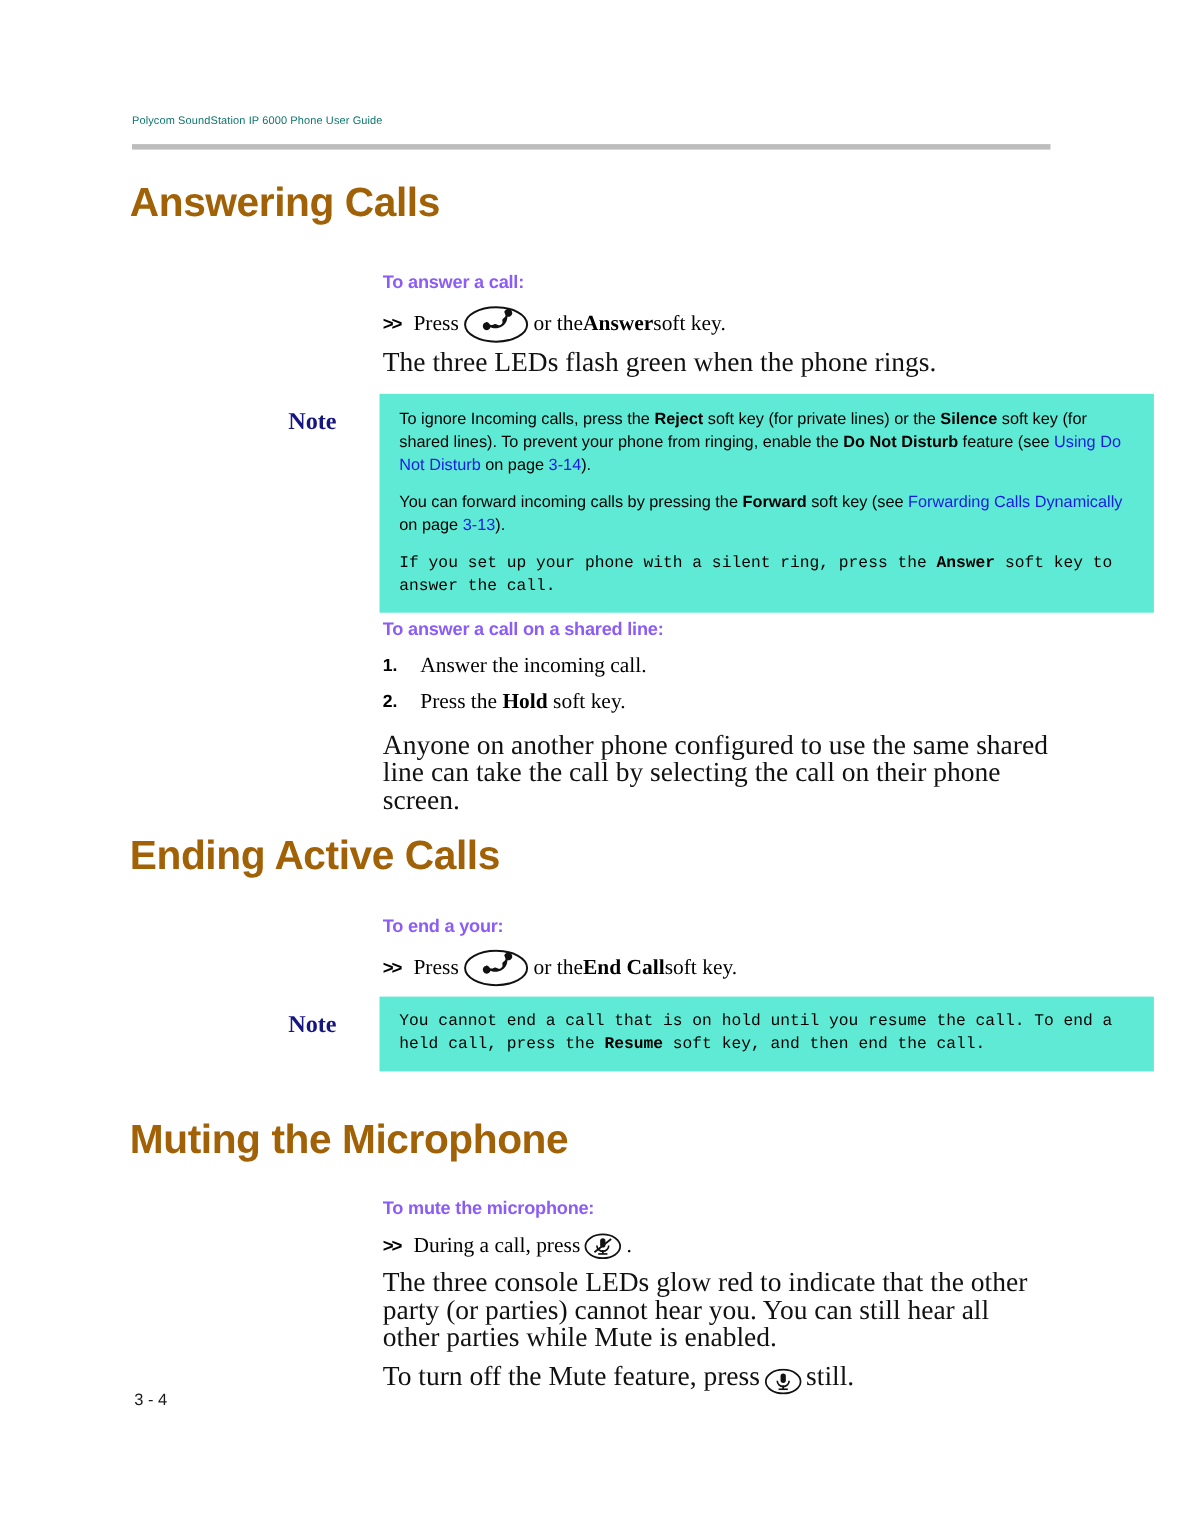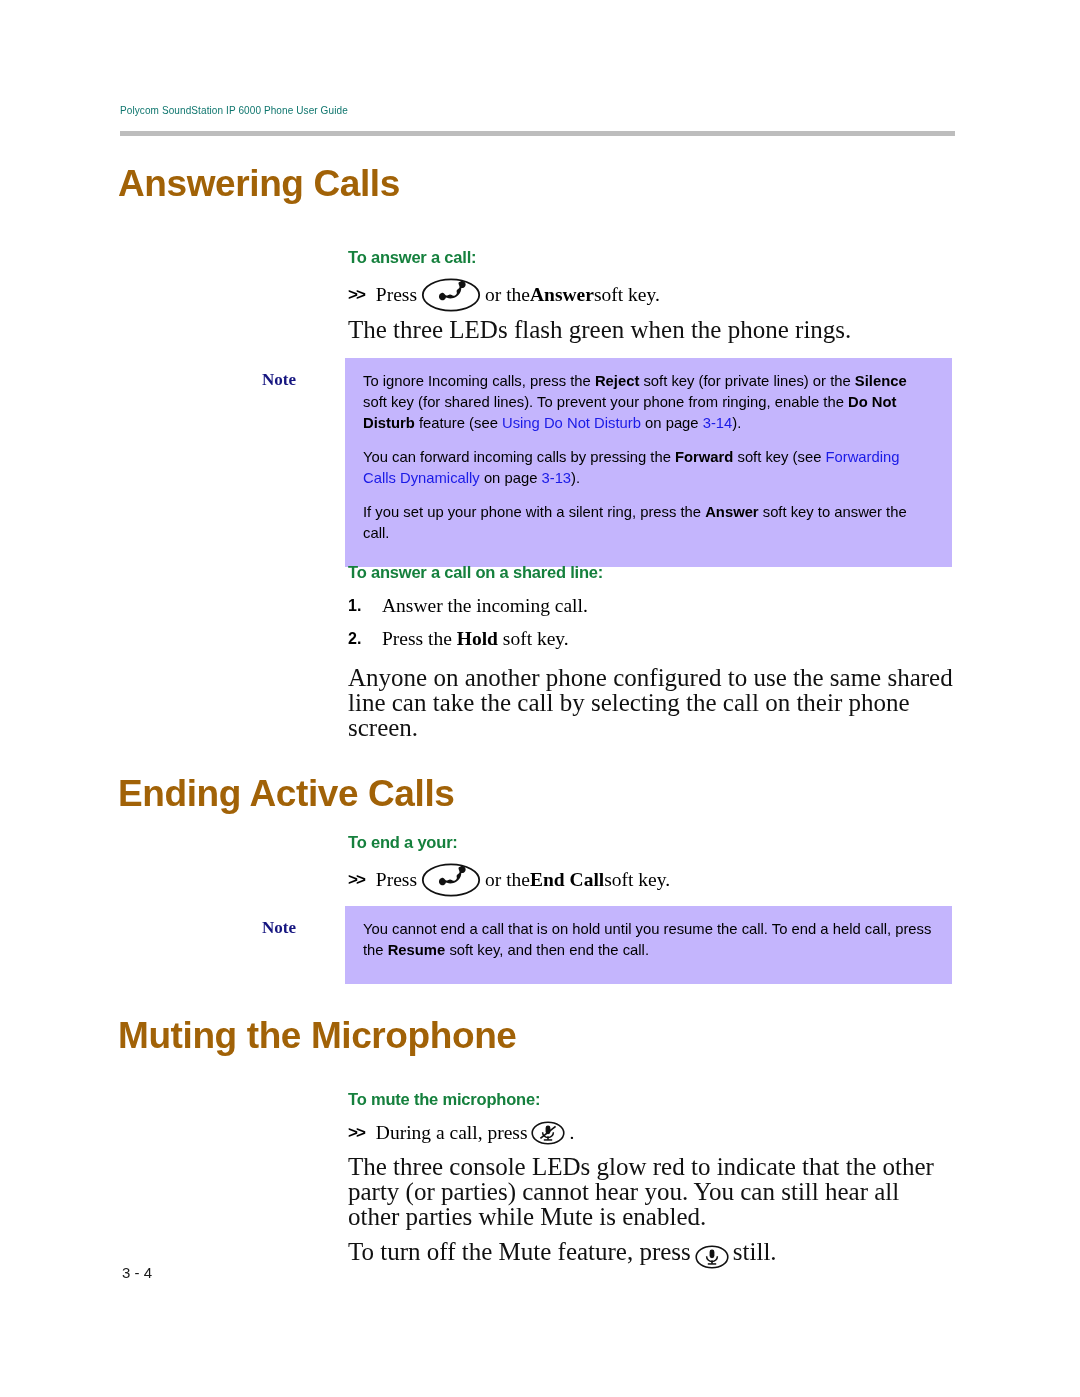--- a/index.html
+++ b/index.html
@@ -49,35 +49,35 @@
     position: absolute;
     left: 118px;
     font-family: "Liberation Sans", sans-serif;
     font-weight: bold;
     font-size: 37px;
     color: #a16207;
     letter-spacing: -0.4px;
     white-space: nowrap;
   }
   #h1-answering  { top: 163px; }
-  #h1-ending     { top: 757px; margin-top: 16px; }
+  #h1-ending     { top: 757px; }
   #h1-muting     { top: 1015px; }
 
   
   .col {
     position: absolute;
     left: 348px;
     width: 608px;
   }
 
   .proc-title {
     font-family: "Liberation Sans", sans-serif;
     font-weight: bold;
     font-size: 16.5px;
-    color: #15803d;
+    color: #8b5cf6;
     letter-spacing: -0.2px;
     margin: 0 0 11px 0;
   }
 
   .para {
     font-family: "Liberation Serif", serif;
     font-size: 25px;
     line-height: 25px;
     margin: 0 0 7px 0;
     color: #111;
@@ -131,39 +131,39 @@
   .icon-oval.mic   { width: 34px; height: 24px; }
 
   
   .note-wrap { position: absolute; left: 0; width: 1080px; }
   .note-label {
     position: absolute;
     left: 262px;
     top: 12px;
     font-family: "Liberation Serif", serif;
     font-weight: bold;
-    font-size: 17px;
+    font-size: 22px;
     color: #161680;
   }
   .note-box {
     position: absolute;
     left: 345px;
-    width: 607px;
-    background: #c4b5fd;
-    padding: 13px 0 23px 0;
+    width: 704px;
+    background: #5eead4;
+    padding: 13px 0 13px 0;
     box-sizing: border-box;
   }
   .note-box p {
     font-family: "Liberation Sans", sans-serif;
     font-size: 14.8px;
     line-height: 21px;
     margin: 0 18px 13px 18px;
     color: #000;
   }
-  .note-box p:last-child { margin-bottom: 0; }
+  .note-box p:last-child { margin-bottom: 0; font-family: Liberation Mono, monospace; }
   .note-box b { font-weight: bold; }
   .xref { color: #1a1ae6; }
 
   #note1-wrap { top: 358px; }
   #note1-box  { top: 0; }
   #note2-wrap { top: 906px; }
   #note2-box  { top: 0; }
 
   
   .folio {

